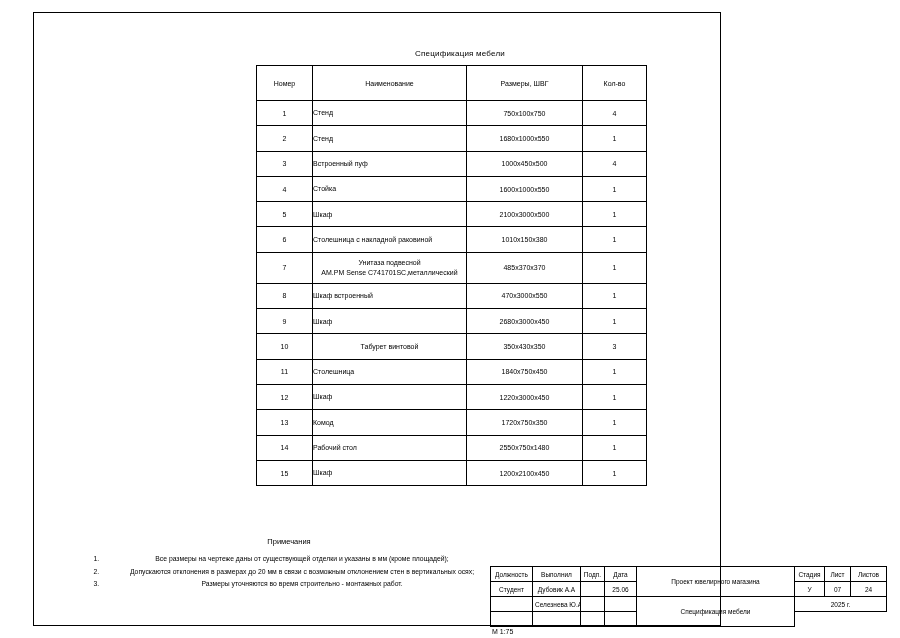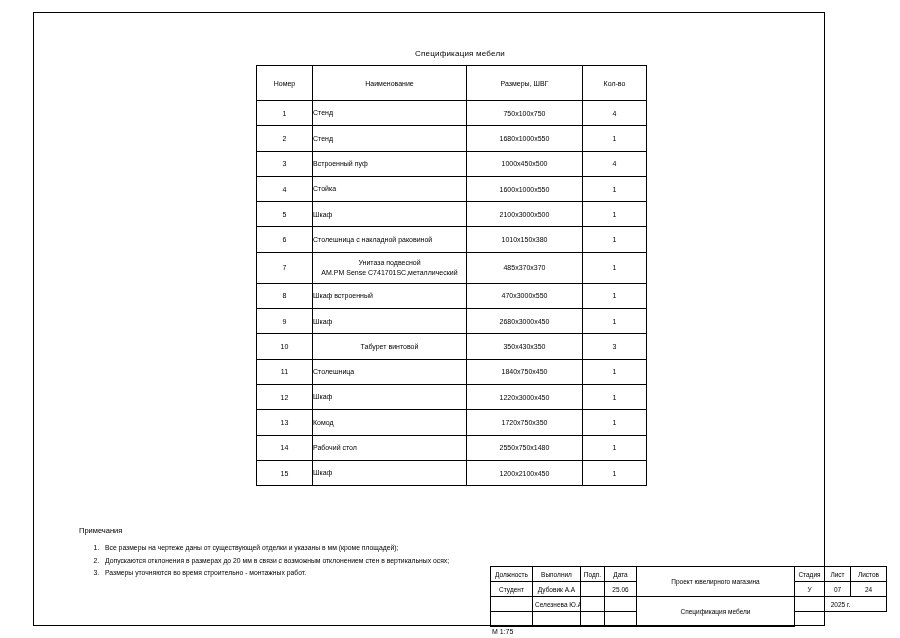--- a/index.html
+++ b/index.html
@@ -12,21 +12,21 @@
     height: 638px;
     font-family: "Liberation Sans", sans-serif;
     color: #000000;
     position: relative;
     overflow: hidden;
   }
   .sheet {
     position: absolute;
     left: 33px;
     top: 12px;
-    width: 792px;
+    width: 688px;
     height: 614px;
     border: 1px solid #000000;
     box-sizing: border-box;
   }
   
   .spec-title {
     position: absolute;
     left: 0;
     top: 36px;
     width: 852px;
@@ -65,22 +65,23 @@
   td.name { text-align: left; padding-left: 10px; line-height: 1.35; }
   td.size { text-align: center; }
   td.qty  { text-align: center; }
   td.name.center { text-align: center; padding-left: 0; }
   .tall { height: 30px !important; }
 
   
   .notes {
     position: absolute;
     left: 45px;
-    top: 513px;
+    top: 524px;
     width: 420px;
+    text-align: center;
   }
   .notes-title {
     font-size: 7.5px;
     margin-bottom: 8px;
   }
   .notes ol {
     margin: 0;
     padding-left: 22px;
     font-size: 6.8px;
     line-height: 1.55;

